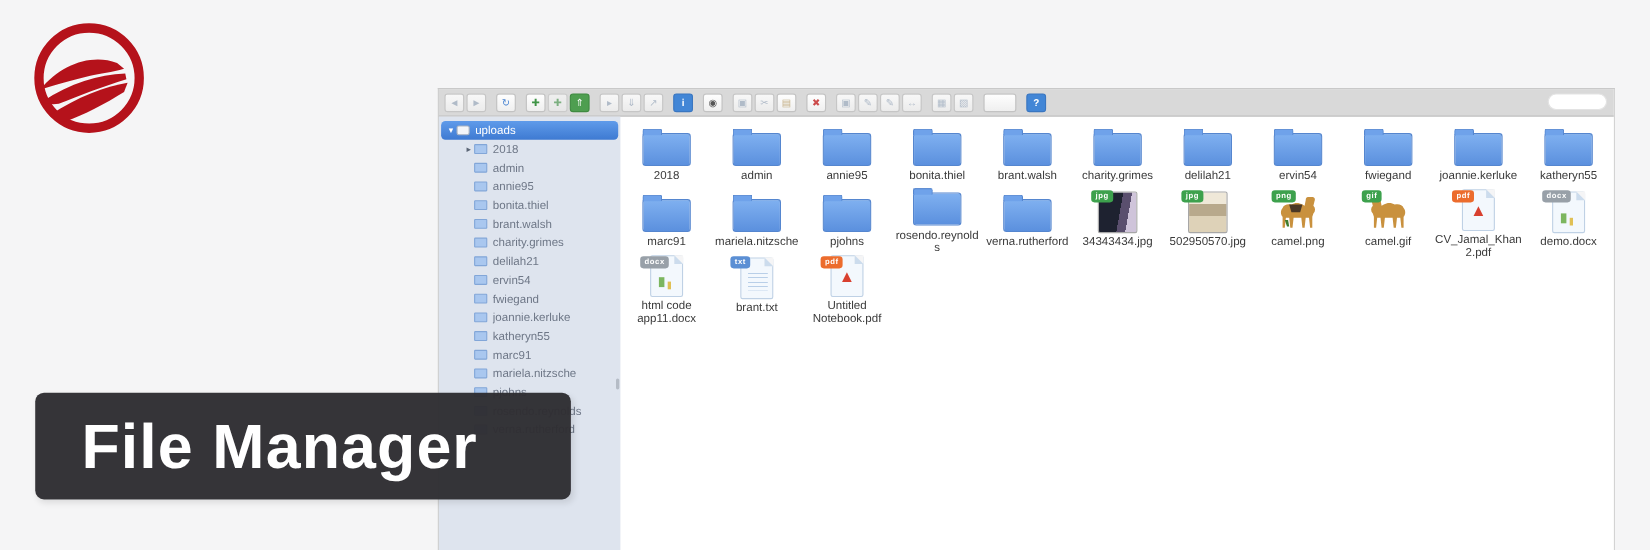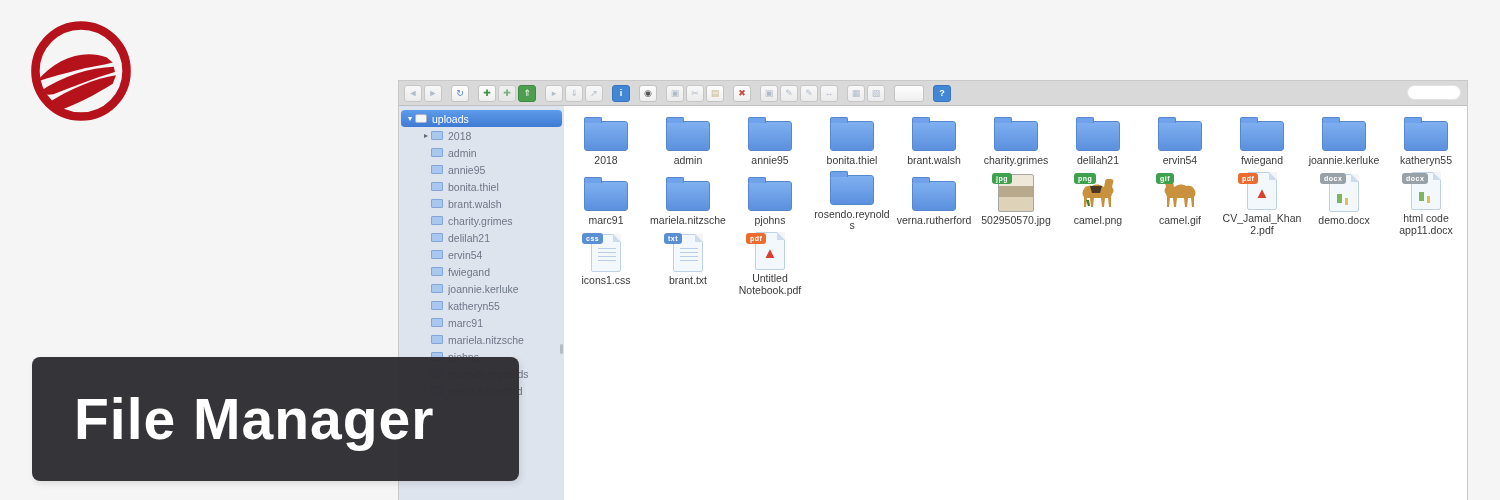--- a/index.html
+++ b/index.html
@@ -6,21 +6,21 @@
   body{
     width:1500px;height:500px;position:relative;overflow:hidden;
     background:#f5f5f6;
     font-family:"Liberation Sans","DejaVu Sans",sans-serif;
     -webkit-font-smoothing:antialiased;
   }
   
   .logo{position:absolute;left:28px;top:18px;width:106px;height:106px;}
   
   .banner{
-    position:absolute;left:32px;top:357px;width:487px;height:124px;
+    position:absolute;left:32px;top:357px;width:487px;height:97px;
     background:rgba(46,45,50,0.97);border-radius:8px;z-index:20;
     display:flex;align-items:center;box-shadow:2px 3px 6px rgba(0,0,0,0.10);
   }
   .banner-title{
     color:#fff;font-size:57px;font-weight:bold;letter-spacing:1px;
     padding-left:42px;white-space:nowrap;
   }
   
   .fm{
     position:absolute;left:398px;top:80px;width:1070px;height:420px;
@@ -478,20 +478,27 @@
 
         <div class="cell">
           <div class="iconwrap">
 
             <span class="art k-folder"></span>
           </div>
           <div class="flabel">verna.rutherford</div>
         </div>
 
 
+        <div class="cell">
+          <div class="iconwrap">
+            <span class="badge b-jpg">jpg</span>
+            <span class="art k-thumb-dark"></span>
+          </div>
+          <div class="flabel">34343434.jpg</div>
+        </div>
 
         <div class="cell">
           <div class="iconwrap">
             <span class="badge b-jpg">jpg</span>
             <span class="art k-thumb-sepia"></span>
           </div>
           <div class="flabel">502950570.jpg</div>
         </div>
 
         <div class="cell">
@@ -535,27 +542,20 @@
 
 
         <div class="cell">
           <div class="iconwrap">
             <span class="badge b-docx">docx</span>
             <span class="art k-doc"></span>
           </div>
           <div class="flabel">html code app11.docx</div>
         </div>
 
-        <div class="cell">
-          <div class="iconwrap">
-            <span class="badge b-css">css</span>
-            <span class="art k-code"></span>
-          </div>
-          <div class="flabel">icons1.css</div>
-        </div>
 
         <div class="cell">
           <div class="iconwrap">
             <span class="badge b-txt">txt</span>
             <span class="art k-text"></span>
           </div>
           <div class="flabel">brant.txt</div>
         </div>
 
         <div class="cell">

